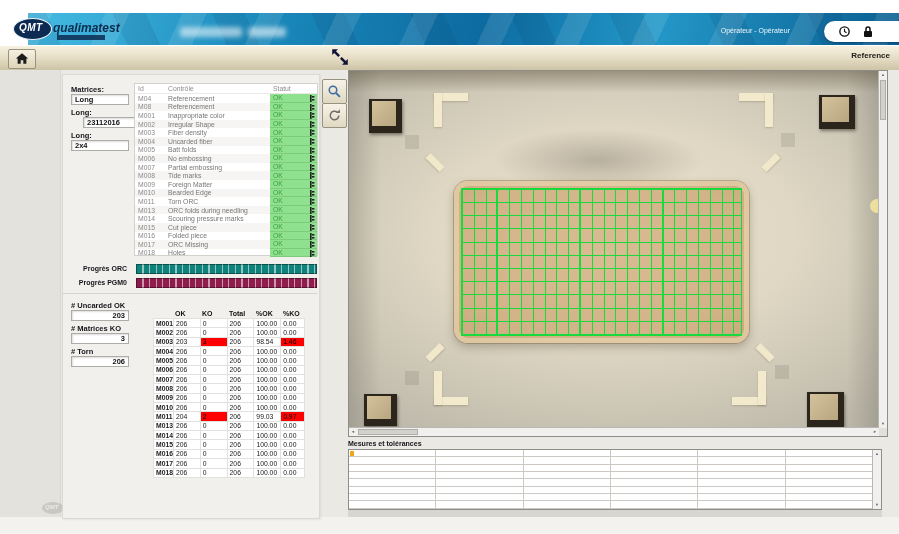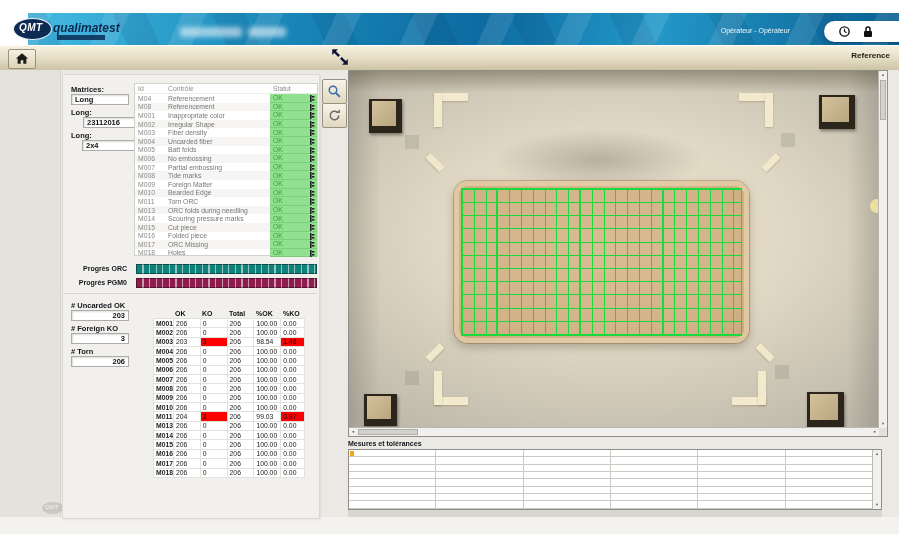--- a/index.html
+++ b/index.html
@@ -196,21 +196,21 @@
     <div class="wm-tag"></div>
   </div>
 
   <div class="abs panel">
 
     <div class="abs fld-label" style="left:8px;top:10px;">Matrices:</div>
     <input class="fld-input" style="left: 8px; top: 19px;" value="Long">
     <div class="abs fld-label" style="left:8px;top:33px;">Long:</div>
     <input class="fld-input" style="left: 8px; top: 42px; margin-left: 12px;" value="23112016">
     <div class="abs fld-label" style="left:8px;top:56px;">Long:</div>
-    <input class="fld-input" style="left: 19px; top: 65px;" value="2x4">
+    <input class="fld-input" style="left: 8px; top: 65px;" value="2x4">
 
     <div class="abs cl">
       <div class="cl-head">
         <span>Id</span>
         <span>Contrôle</span>
         <span>Statut</span>
       </div>
       <div>
           <div class="cl-row">
             <span class="cl-id">M04</span>
@@ -387,21 +387,21 @@
     </div>
 
     <div class="pg-label" style="left:2px;top:190px;">Progrès ORC</div>
     <div class="pg-bar" style="top: 189px; width: 181px; background-image: repeating-linear-gradient(90deg, rgb(15, 131, 123) 0px, rgb(15, 131, 123) 5.5px, rgba(255, 255, 255, 0.55) 5.5px, rgba(255, 255, 255, 0.55) 6.6px); background-color: rgb(15, 131, 123);"></div>
     <div class="pg-label" style="left:2px;top:204px;">Progrès PGM0</div>
     <div class="pg-bar" style="top: 203px; width: 181px; background-image: repeating-linear-gradient(90deg, rgb(142, 29, 77) 0px, rgb(142, 29, 77) 5.5px, rgba(255, 255, 255, 0.55) 5.5px, rgba(255, 255, 255, 0.55) 6.6px); background-color: rgb(142, 29, 77);"></div>
     <div class="abs panel-divider"></div>
 
     <div class="abs fld-label" style="left:8px;top:226px;"># Uncarded OK</div>
     <input class="fld-input num" style="left: 8px; top: 235px;" value="203">
-    <div class="abs fld-label" style="left:8px;top:249px;"># Foreign KO</div>
+    <div class="abs fld-label" style="left:8px;top:249px;"># Matrices KO</div>
     <input class="fld-input num" style="left: 8px; top: 258px;" value="3">
     <div class="abs fld-label" style="left:8px;top:272px;"># Torn</div>
     <input class="fld-input num" style="left: 8px; top: 281px;" value="206">
 
     <div class="abs st">
       <div class="st-head">
         <span class="c-id"></span>
         <span class="c-ok">OK</span>
         <span class="c-ko">KO</span>
         <span class="c-tot">Total</span>

